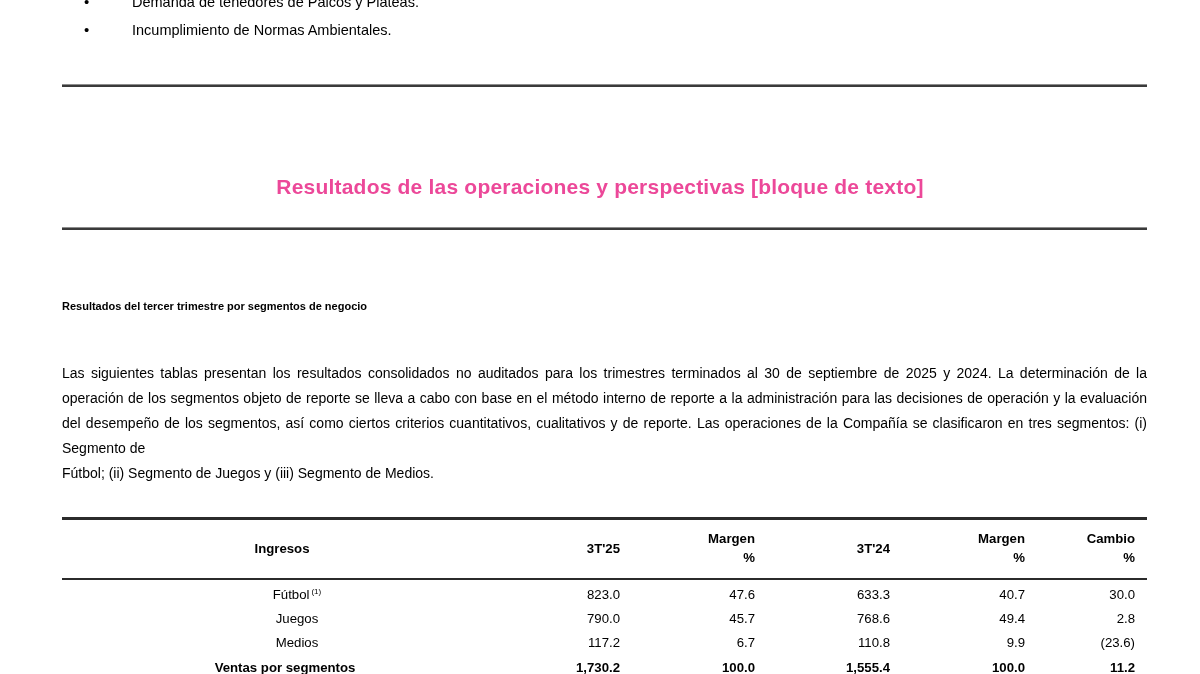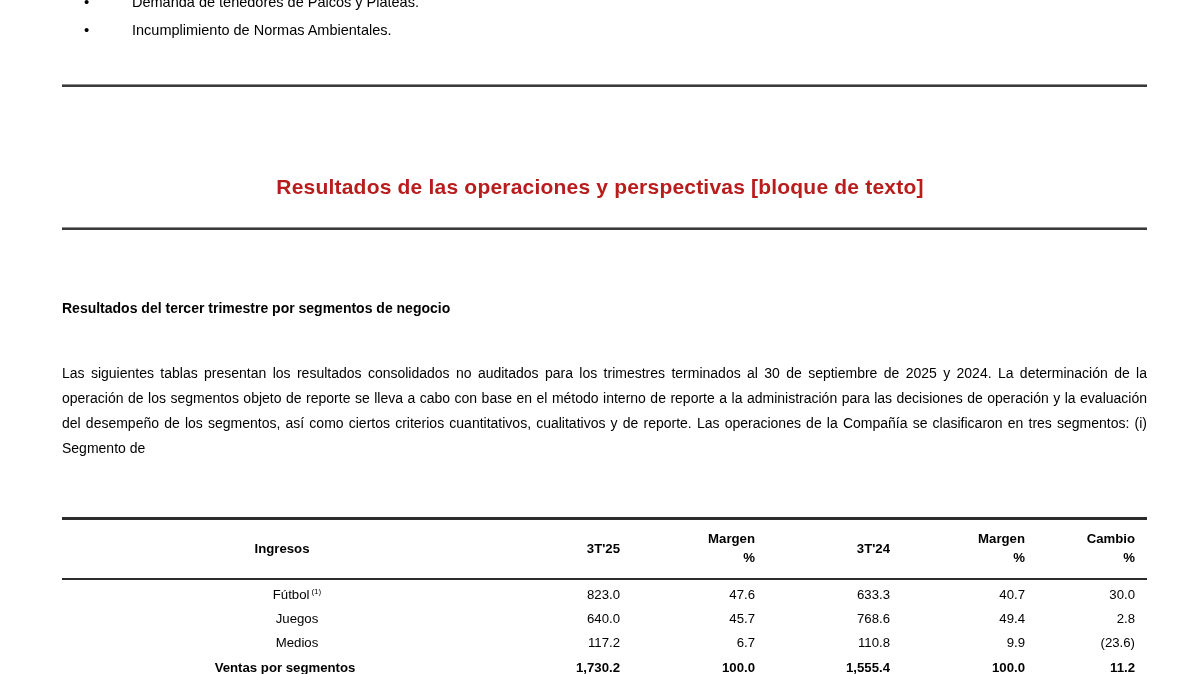--- a/index.html
+++ b/index.html
@@ -66,29 +66,29 @@
   
   .section-title {
     position: absolute;
     top: 175px;
     left: 0;
     width: 1200px;
     text-align: center;
     font-size: 21px;
     font-weight: bold;
     letter-spacing: 0.2px;
-    color: #b91c1c;
+    color: #ec4899;
   }
 
   
   .sub-heading {
     position: absolute;
     top: 300px;
     left: 62px;
-    font-size: 14px;
+    font-size: 11px;
     font-weight: bold;
     color: #000;
   }
 
   
   .body-para {
     position: absolute;
     top: 361px;
     left: 62px;
     width: 1085px;
@@ -184,20 +184,21 @@
   <div class="hr hr-top"></div>
 
   <div class="section-title">Resultados de las operaciones y perspectivas [bloque de texto]</div>
 
   <div class="hr hr-bottom"></div>
 
   <div class="sub-heading">Resultados del tercer trimestre por segmentos de negocio</div>
 
   <div class="body-para">
     <span>Las siguientes tablas presentan los resultados consolidados no auditados para los trimestres terminados al 30 de septiembre de 2025 y 2024. La determinación de la operación de los segmentos objeto de reporte se lleva a cabo con base en el método interno de reporte a la administración para las decisiones de operación y la evaluación del desempeño de los segmentos, así como ciertos criterios cuantitativos, cualitativos y de reporte. Las operaciones de la Compañía se clasificaron en tres segmentos: (i) Segmento de</span>
+    <span class="last-line">Fútbol; (ii) Segmento de Juegos y (iii) Segmento de Medios.</span>
   </div>
 
   <table class="seg-table">
     <colgroup>
       <col style="width:440px">
       <col style="width:130px">
       <col style="width:135px">
       <col style="width:135px">
       <col style="width:135px">
       <col style="width:110px">
@@ -229,21 +230,21 @@
         </td>
         <td class="row-num vdiv-body">823.0</td>
         <td class="row-num">47.6</td>
         <td class="row-num">633.3</td>
         <td class="row-num">40.7</td>
         <td class="row-num">30.0</td>
       </tr>
 
       <tr class="data-row">
         <td class="row-label">Juegos</td>
-        <td class="row-num vdiv-body">640.0</td>
+        <td class="row-num vdiv-body">790.0</td>
         <td class="row-num">45.7</td>
         <td class="row-num">768.6</td>
         <td class="row-num">49.4</td>
         <td class="row-num">2.8</td>
       </tr>
 
       <tr class="data-row">
         <td class="row-label">Medios</td>
         <td class="row-num vdiv-body">117.2</td>
         <td class="row-num">6.7</td>

